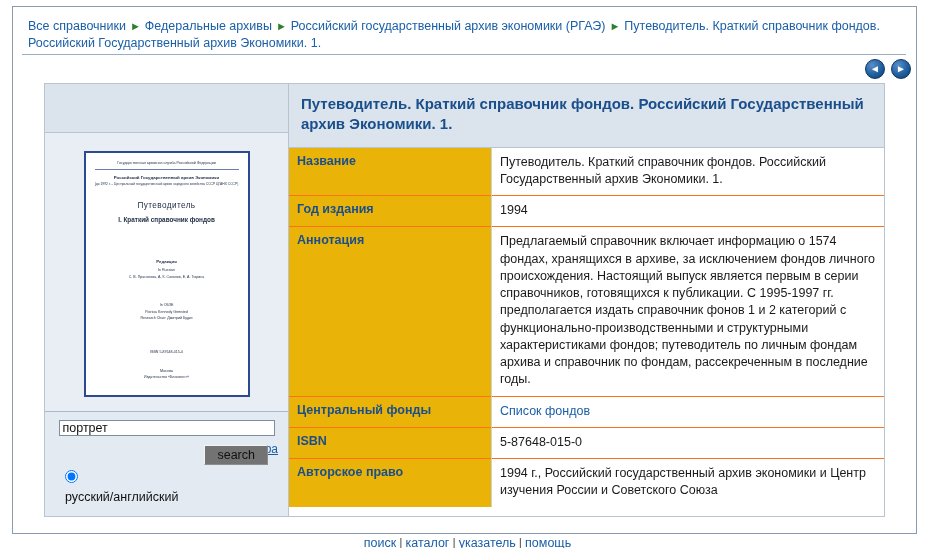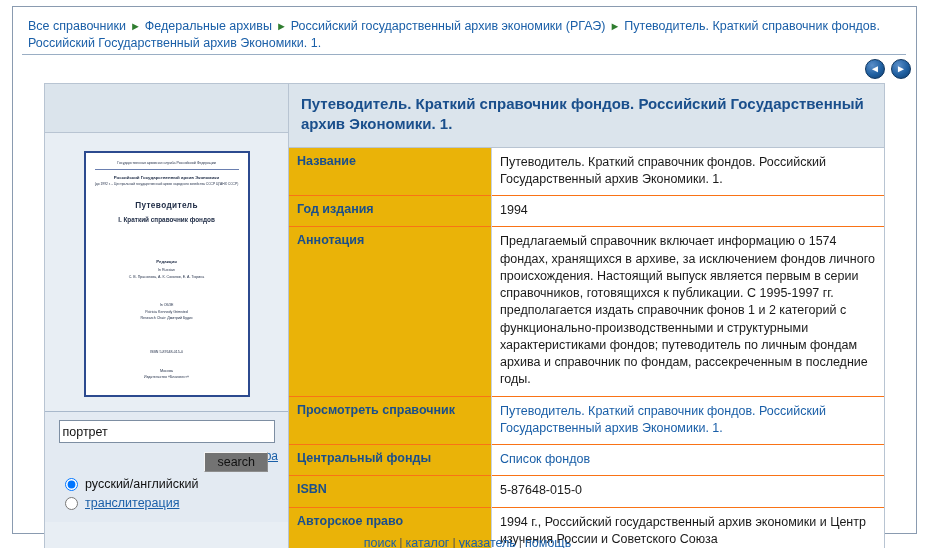--- a/index.html
+++ b/index.html
@@ -126,21 +126,21 @@
     font-size: 4.4px;
     font-weight: bold;
     margin-bottom: 1px;
   }
   .bc-org-sub {
     font-size: 3.3px;
     margin-bottom: 12px;
   }
   .bc-title {
     font-size: 8.2px;
-    font-weight: bold;
+    font-weight: normal;
     letter-spacing: 0.4px;
     margin-bottom: 3px;
   }
   .bc-title2 {
     font-size: 6.4px;
     font-weight: bold;
     margin-bottom: 34px;
   }
   .bc-redact {
     font-size: 4.4px;
@@ -174,21 +174,21 @@
   .search-title {
     text-align: center;
     color: #1a4f8c;
     font-size: 13px;
     padding-bottom: 6px;
     border-bottom: 1px solid #9fb2c8;
     margin: 0 6px 8px 6px;
   }
   .search-input {
     width: 216px;
-    height: 23px;
+    height: 16px;
     border: 1px solid #7d8ea2;
     background: #ffffff;
     font-size: 12.5px;
     font-family: "Liberation Sans", sans-serif;
     color: #111111;
     padding: 1px 3px;
     box-sizing: border-box;
     display: block;
     margin: 0 auto;
   }
@@ -213,25 +213,26 @@
     color: #111111;
     background: #737373;
     border: 1px solid #8d8d8d;
     border-top-color: #f4f4f4;
     border-left-color: #f4f4f4;
     padding: 2px 12px;
     cursor: pointer;
   }
   .radio-row {
     display: flex;
-    align-items: center;
+    align-items: flex-start;
     gap: 7px;
     padding: 5px 0 0 10px;
     font-size: 12.5px;
     color: #111111;
+    flex-direction: column;
   }
   .radio-row input { margin: 0; }
   .radio-row .translit {
     color: #1a5fa8;
     text-decoration: underline;
     cursor: pointer;
   }
   
   .right-col {
     flex: 1;
@@ -337,50 +338,40 @@
         <div class="kb-row">
           <span class="kb-link">клавиатура</span>
         </div>
         <div class="search-btn-row">
           <button class="search-btn">search</button>
         </div>
         <div class="radio-row">
           <input type="radio" name="translit" checked="" style="">
           <span>русский/английский</span>
         </div>
-        <div class="radio-row">
-          <input type="radio" name="translit" style="">
-          <span class="translit">транслитерация</span>
-        </div>
       </div>
     </div>
 
     <div class="right-col">
       <div class="right-head">Путеводитель. Краткий справочник фондов. Российский Государственный архив Экономики. 1.</div>
       <table class="fields">
         <tbody>
           <tr>
             <td class="label">Название</td>
             <td class="value">Путеводитель. Краткий справочник фондов. Российский Государственный архив Экономики. 1.</td>
           </tr>
           <tr>
             <td class="label">Год издания</td>
             <td class="value">1994</td>
           </tr>
           <tr>
             <td class="label">Аннотация</td>
             <td class="value">Предлагаемый справочник включает информацию о 1574 фондах, хранящихся в архиве, за исключением фондов личного происхождения. Настоящий выпуск является первым в серии справочников, готовящихся к публикации. С 1995-1997 гг. предполагается издать справочник фонов 1 и 2 категорий с функционально-производственными и структурными характеристиками фондов; путеводитель по личным фондам архива и справочник по фондам, рассекреченным в последние годы.</td>
           </tr>
           <tr>
-            <td class="label">Просмотреть справочник</td>
-            <td class="value">
-              <a href="#" class="link-blue">Путеводитель. Краткий справочник фондов. Российский Государственный архив Экономики. 1.</a>
-            </td>
-          </tr>
-          <tr>
             <td class="label">Центральный фонды</td>
             <td class="value">
               <a href="#" class="link-blue">Список фондов</a>
             </td>
           </tr>
           <tr>
             <td class="label">ISBN</td>
             <td class="value">5-87648-015-0</td>
           </tr>
           <tr>

